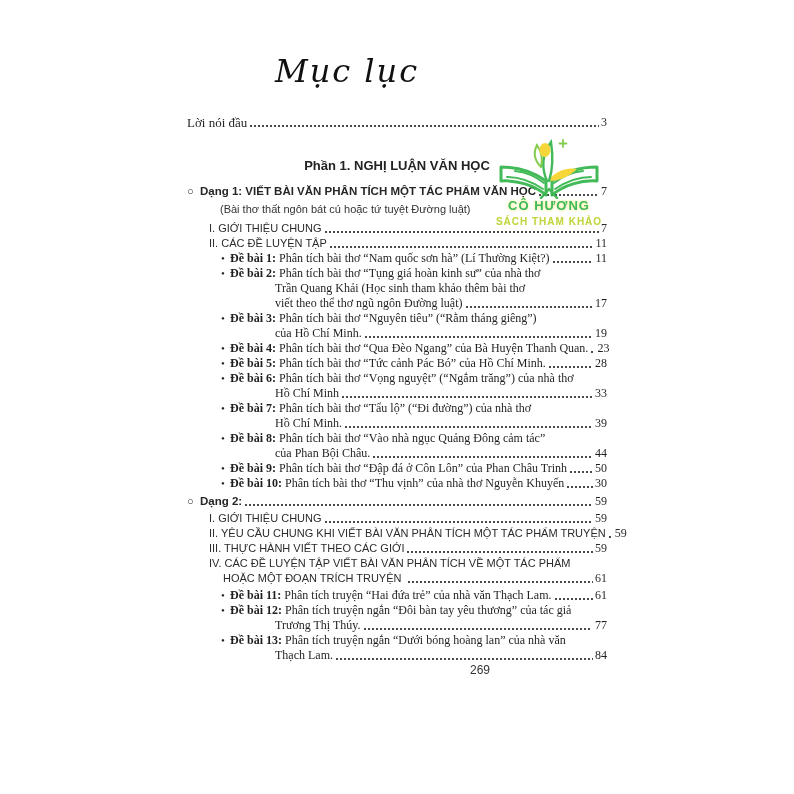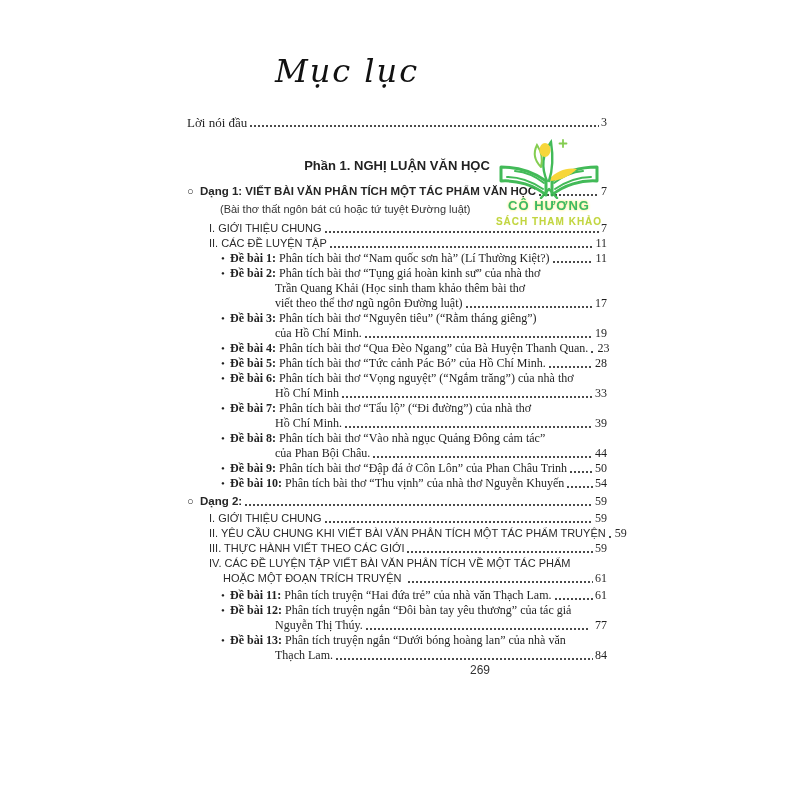--- a/index.html
+++ b/index.html
@@ -161,21 +161,21 @@
         <span class="lbl">Đề bài 9:</span>
         <span class="txt"><span> Phân tích bài thơ “Đập đá ở Côn Lôn” của Phan Châu Trinh</span></span>
         <span class="leader"></span>
         <span class="pg">50</span>
       </div>
       <div class="row lv-item">
         <span class="bullet">•</span>
         <span class="lbl">Đề bài 10:</span>
         <span class="txt"><span> Phân tích bài thơ “Thu vịnh” của nhà thơ Nguyễn Khuyến</span></span>
         <span class="leader"></span>
-        <span class="pg">54</span>
+        <span class="pg">30</span>
       </div>
       <div class="row lv-dang">
         <span class="bullet">○</span>
         <span class="lbl">Dạng 2:</span>
         <span class="leader"></span>
         <span class="pg">59</span>
       </div>
       <div class="row lv-section">
         <span class="txt"><span>I. GIỚI THIỆU CHUNG</span></span>
         <span class="leader"></span>
@@ -205,21 +205,21 @@
         <span class="txt"><span> Phân tích truyện “Hai đứa trẻ” của nhà văn Thạch Lam.</span></span>
         <span class="leader"></span>
         <span class="pg">61</span>
       </div>
       <div class="row lv-item">
         <span class="bullet">•</span>
         <span class="lbl">Đề bài 12:</span>
         <span class="txt"><span> Phân tích truyện ngắn “Đôi bàn tay yêu thương” của tác giả</span></span>
       </div>
       <div class="row lv-itemcont">
-        <span class="txt"><span>Nguyễn Thị Thúy.</span></span>
+        <span class="txt"><span>Trương Thị Thúy.</span></span>
         <span class="leader"></span>
         <span class="pg"> 77</span>
       </div>
       <div class="row lv-item">
         <span class="bullet">•</span>
         <span class="lbl">Đề bài 13:</span>
         <span class="txt"><span> Phân tích truyện ngắn “Dưới bóng hoàng lan” của nhà văn</span></span>
       </div>
       <div class="row lv-itemcont">
         <span class="txt"><span>Thạch Lam.</span></span>

